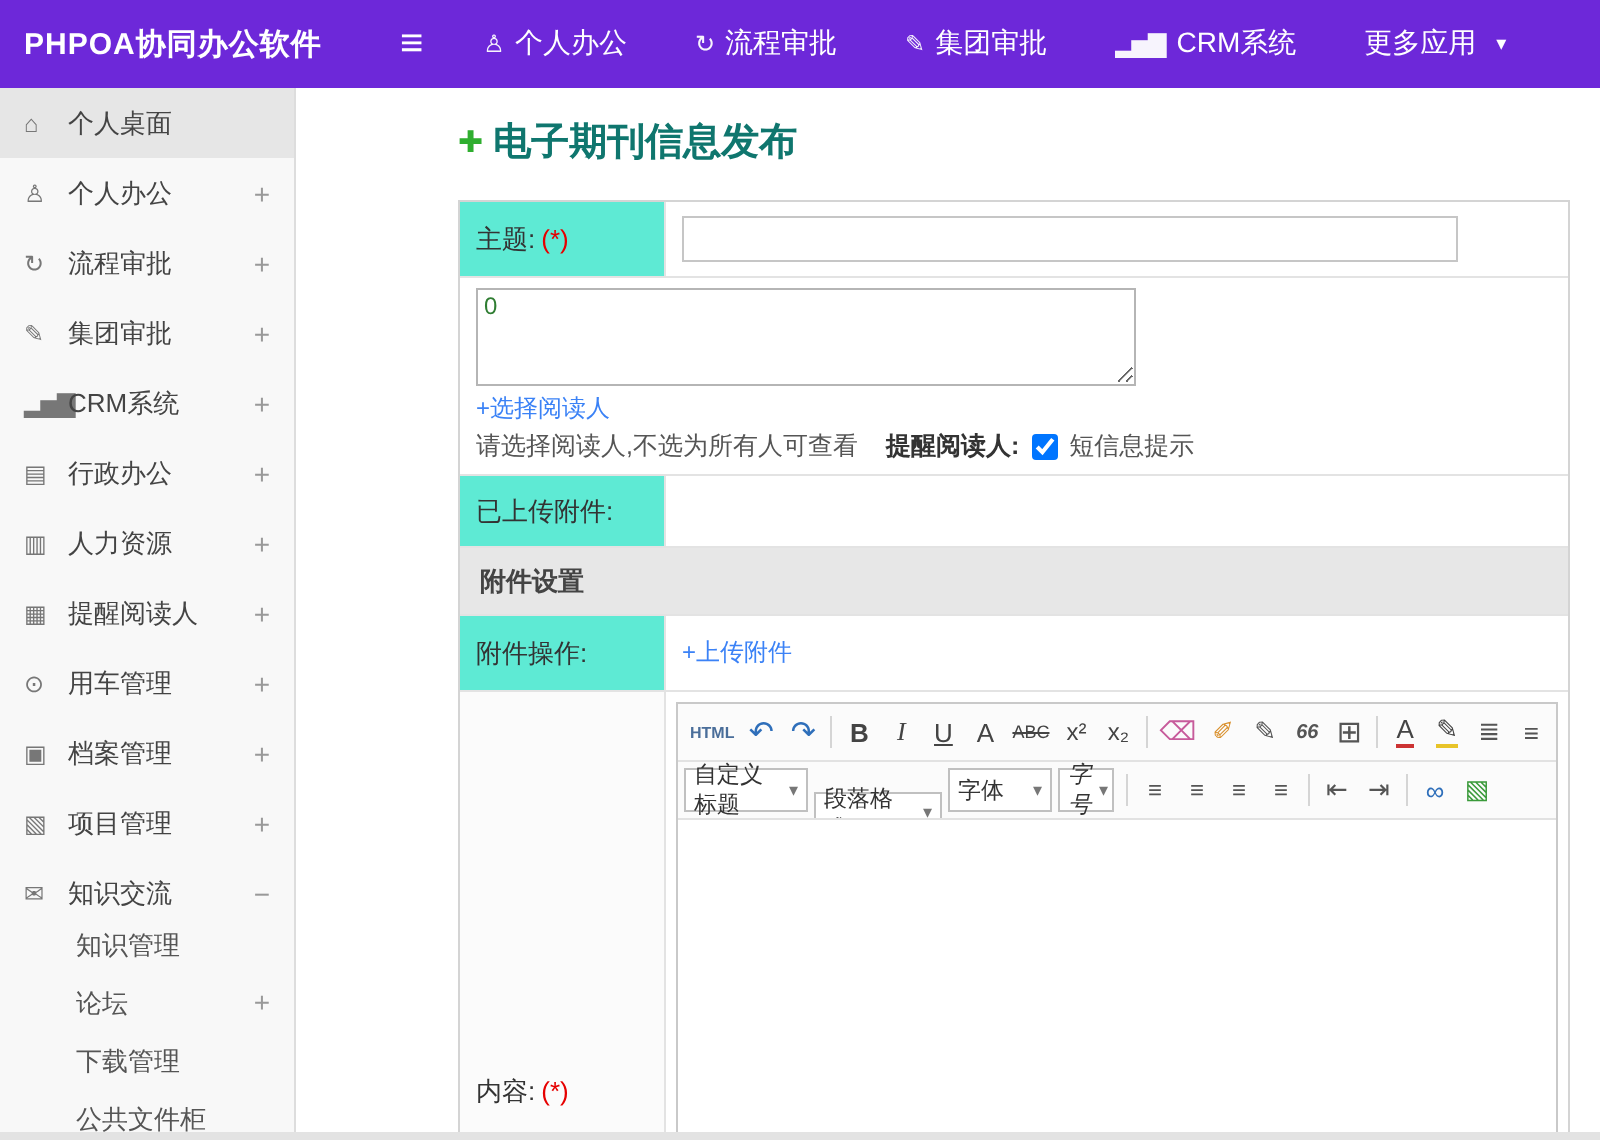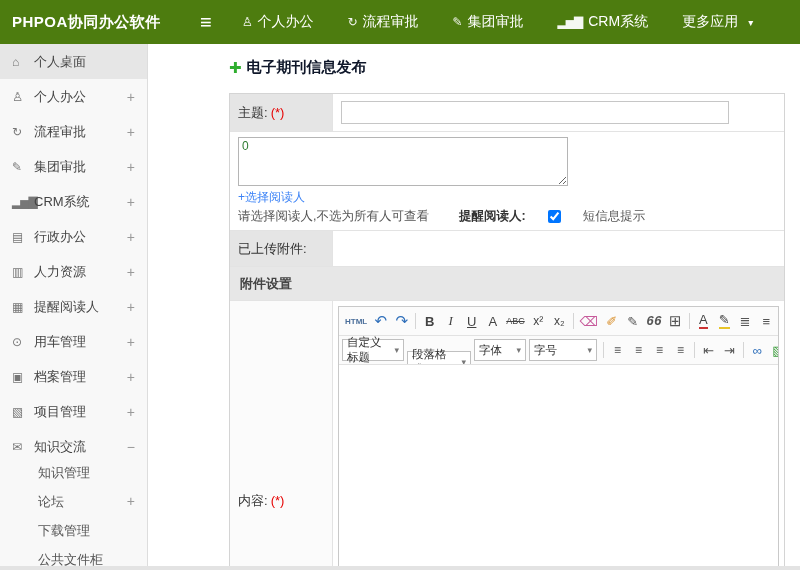--- a/index.html
+++ b/index.html
@@ -6,21 +6,21 @@
   html,body { margin:0; padding:0; }
   body {
     width:800px; height:570px; overflow:hidden; background:#fff;
     font-family:"Liberation Sans","DejaVu Sans",sans-serif;
     font-size:13px; color:#333;
   }
   .app { width:800px; height:570px; display:flex; flex-direction:column; }
 
   
   header {
-    flex:0 0 44px; height:44px; background:#4d7c0f; color:#fff;
+    flex:0 0 44px; height:44px; background:#6d28d9; color:#fff;
     display:flex; align-items:center; overflow:hidden;
   }
   .brand { width:200px; padding-left:12px; font-size:15px; font-weight:bold; letter-spacing:0.5px; cursor:pointer; }
   .hamburger { font-size:20px; margin-right:30px; cursor:pointer; line-height:1; }
   nav { display:flex; align-items:center; gap:34px; font-size:14px; }
   .nav-item { display:flex; align-items:center; gap:6px; cursor:pointer; white-space:nowrap; }
   .nav-ic { font-size:12px; letter-spacing:-1px; opacity:.95; }
   .nav-caret { font-size:10px; margin-left:4px; }
 
   
@@ -41,44 +41,44 @@
   .si-exp { color:#999; font-size:14px; width:12px; text-align:right; }
   .sub-item {
     height:29px; display:flex; align-items:flex-start; padding:0 12px 0 38px;
     font-size:13px; color:#555; cursor:pointer;
   }
 
   
   main { flex:1; background:#fff; padding:10px 0 0 81px; overflow:hidden; }
   .title-row { display:flex; align-items:center; gap:5px; margin:4px 0 16px 0; }
   .plus-ic { color:#2fae2f; font-weight:bold; font-size:15px; line-height:1; }
-  h1 { font-size:15px; color:#0f172a; margin:0; font-weight:bold; }
+  h1 { font-size:19px; color:#0f766e; margin:0; font-weight:bold; }
 
   
   .form-table { width:556px; border:1px solid #d4d4d4; border-bottom:none; }
   .frow { display:flex; border-bottom:1px solid #e3e3e3; background:#fff; }
   .flabel {
-    flex:0 0 103px; width:103px; padding:0 8px; background:#e5e5e5;
+    flex:0 0 103px; width:103px; padding:0 8px; background:#5eead4;
     border-right:1px solid #e3e3e3; display:flex; align-items:center; color:#333;
   }
   .req { color:#e60000; margin-left:3px; }
   .ffield { flex:1; padding:6px 8px; min-width:0; }
 
   .row-subject { height:38px; }
   .row-subject .ffield { display:flex; align-items:center; }
   .subject-input { width:388px; height:23px; border:1px solid #c6c6c6; padding:0 4px; font-size:13px; outline:none; }
 
   .row-readers { height:99px; }
   .row-readers .ffield { display:flex; flex-direction:column; padding:5px 8px; }
   .readers-ta {
     width:330px; height:52px; border:1px solid #b5b5b5; font-size:12px;
     color:#2f7d32; padding:1px 3px; font-family:inherit; outline:none;
   }
   .link { color:#3b82f6; font-size:12px; text-decoration:none; margin:3px 0 2px; cursor:pointer; width:max-content; }
-  .hint-row { font-size:12.5px; color:#555; display:flex; align-items:center; gap:20px; white-space:nowrap; }
+  .hint-row { font-size:12.5px; color:#555; display:flex; align-items:center; gap:4px; white-space:nowrap; }
   .remind { font-weight:bold; color:#333; margin-left:10px; }
   .hint-row input[type=checkbox] { width:13px; height:13px; margin:0 2px; }
 
   .row-section { height:34px; background:#e7e7e7; display:flex; align-items:center; padding:0 10px; font-weight:bold; color:#444; }
   .row-uploaded { height:36px; }
   .row-ops { height:38px; }
   .row-ops .ffield { display:flex; align-items:center; }
   .row-ops .link { margin:0; }
 
   .row-content { height:400px; box-shadow:inset 2px 0 0 #5b9bd5; }
@@ -99,32 +99,32 @@
   .b-html span { font-size:8px; font-weight:bold; color:#4a6e9a; }
   .b-undo,.b-redo { color:#2f6fba; font-size:15px; }
   .b-bold { font-weight:bold; }
   .b-italic { font-style:italic; font-family:"Liberation Serif","DejaVu Serif",serif; }
   .b-underline span { text-decoration:underline; }
   .b-strike span { text-decoration:line-through; font-size:9px; }
   .b-sup,.b-sub { font-size:12px; }
   .b-eraser { color:#c75b9b; }
   .b-brush { color:#d98f2b; }
   .b-pen { color:#555; }
-  .b-quote span { font-weight:bold; font-style:italic; font-size:13px; color:#555;font-family:Liberation Mono, monospace; }
+  .b-quote span { font-weight:bold; font-style:italic; font-size:10px; color:#555; }
   .b-table { font-size:15px; color:#555; }
   .b-forecolor span { border-bottom:2px solid #cc3333; line-height:1.1; }
   .b-hilite span { border-bottom:2px solid #e8c429; line-height:1.1; }
   .b-list { font-size:13px; color:#555; }
   .tsel {
     height:22px; border:1px solid #c0c0c0; background:#fff; display:flex; align-items:center;
     padding:0 4px; margin-right:3px; font-size:11.5px; color:#333; cursor:pointer; flex:0 0 auto;
     justify-content:space-between;
   }
   .tsel .caret { font-size:9px; color:#777; margin-left:4px; }
-  .w1{width:62px;} .w2{width:64px;margin-top:23px;} .w3{width:52px;} .w4{width:68px;}
+  .w1{width:62px;} .w2{width:64px;margin-top:23px;} .w3{width:52px;} .w4{width:28px;font-style:italic;}
   .b-align { font-size:12px; color:#555; }
   .b-indent { font-size:13px; color:#555; }
   .b-link { color:#2f6fba; }
   .b-image { color:#3a9a3a; }
   .editor-body { height:300px; background:#fff; cursor:text; }
 
   
   .hscroll { flex:0 0 4px; height:4px; background:#e3e3e3; cursor:pointer; }
 </style>
 </head>
@@ -275,20 +275,28 @@
           <div class="flabel">
             <span>已上传附件:</span>
           </div>
           <div class="ffield"></div>
         </div>
 
         <div class="frow row-section">
           <span>附件设置</span>
         </div>
 
+        <div class="frow row-ops">
+          <div class="flabel">
+            <span>附件操作:</span>
+          </div>
+          <div class="ffield">
+            <a class="link">+上传附件</a>
+          </div>
+        </div>
 
         <div class="frow row-content">
           <div class="flabel">
             <span>内容:</span>
             <span class="req">(*)</span>
           </div>
           <div class="ffield">
             <div class="editor">
 
               <div class="tbar">

